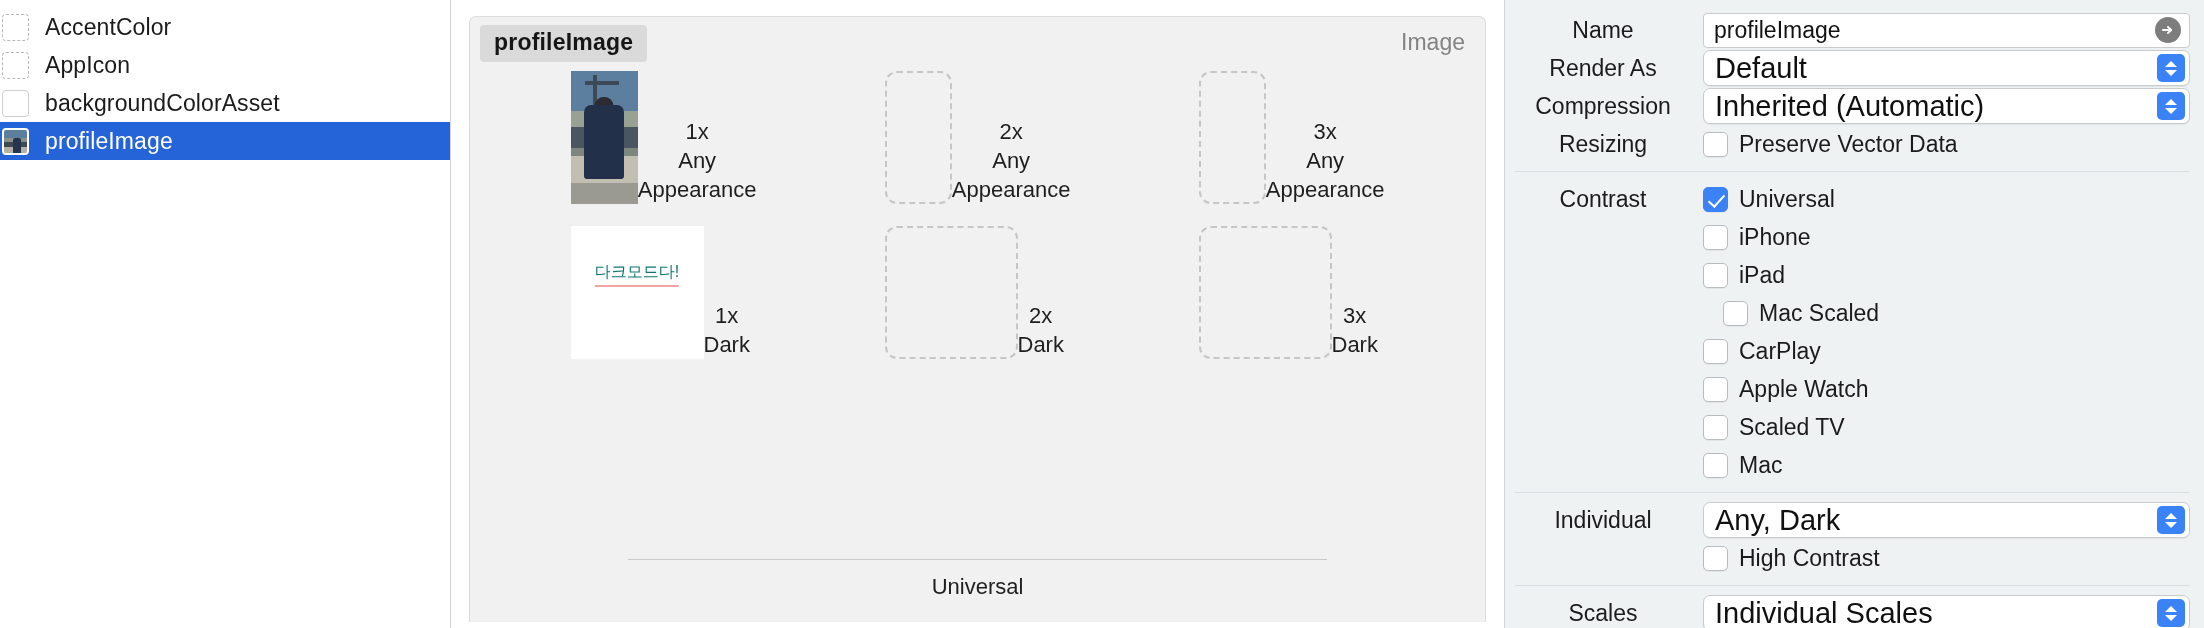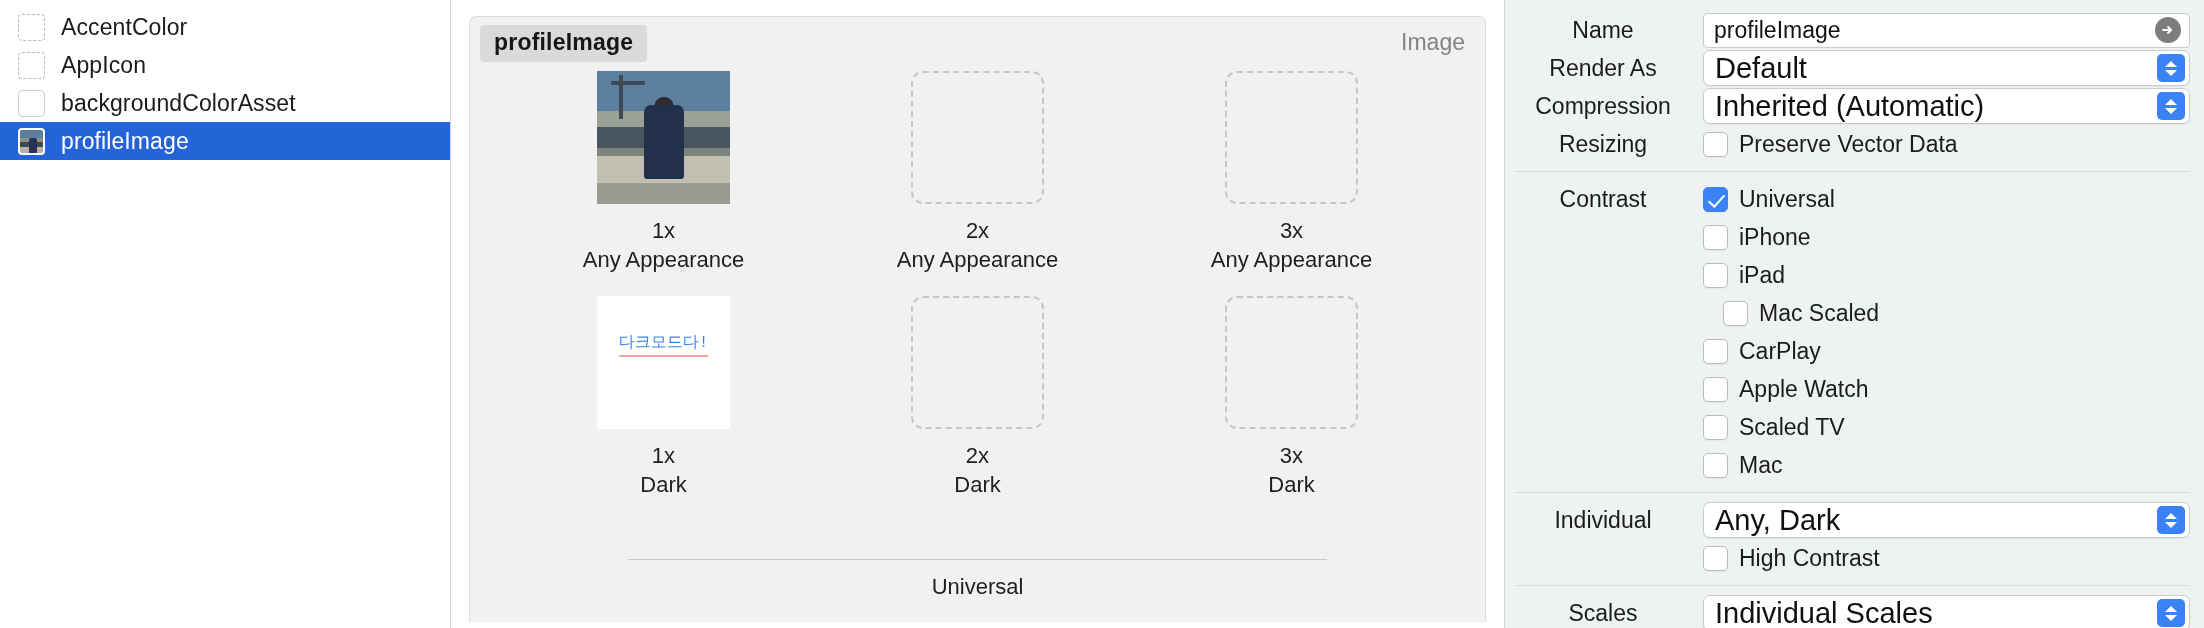--- a/index.html
+++ b/index.html
@@ -22,21 +22,21 @@
     height: 100%;
     background: #ffffff;
     border-right: 1px solid #d4d4d4;
     padding-top: 8px;
     flex: 0 0 451px;
   }
   .asset-row {
     display: flex;
     align-items: center;
     height: 38px;
-    padding-left: 18px;
+    padding-left: 2px;
     gap: 16px;
     color: #1b1b1b;
     font-size: 23px;
     letter-spacing: .1px;
   }
   .asset-row.selected {
     background: #2463d8;
     color: #ffffff;
   }
   .asset-thumb {
@@ -116,22 +116,22 @@
   .slot-grid {
     display: flex;
     justify-content: center;
     gap: 128px;
     padding-top: 10px;
   }
   .slot-grid.row2 { padding-top: 22px; }
   .slot {
     width: 186px;
     display: flex;
-    flex-direction: column;
-    align-items: center;
+    flex-direction: row;
+    align-items: flex-end;
   }
   .slot-box {
     width: 133px; height: 133px;
     display: flex;
     align-items: center;
     justify-content: center;
   }
   .slot-box.empty {
     border: 2.2px dashed #c6c6c6;
     border-radius: 12px;
@@ -177,25 +177,25 @@
   .slot-box.filled-white {
     width: 133px; height: 133px;
     background: #ffffff;
     position: relative;
   }
   .slot-box.filled-white .ko-text {
     position: absolute;
     left: 50%; top: 36px;
     transform: translateX(-50%);
     font-size: 16px;
-    color: #3b82f6;
+    color: #0f766e;
     white-space: nowrap;
     border-bottom: 2px solid #f2a5a0;
     padding-bottom: 2px;
-    font-family: Liberation Mono, monospace;
+    font-family: Liberation Sans, sans-serif;
   }
   .slot-caption {
     margin-top: 12px;
     text-align: center;
     font-size: 22px;
     line-height: 1.32;
     color: #1e1e1e;
   }
 
   .canvas-divider {

